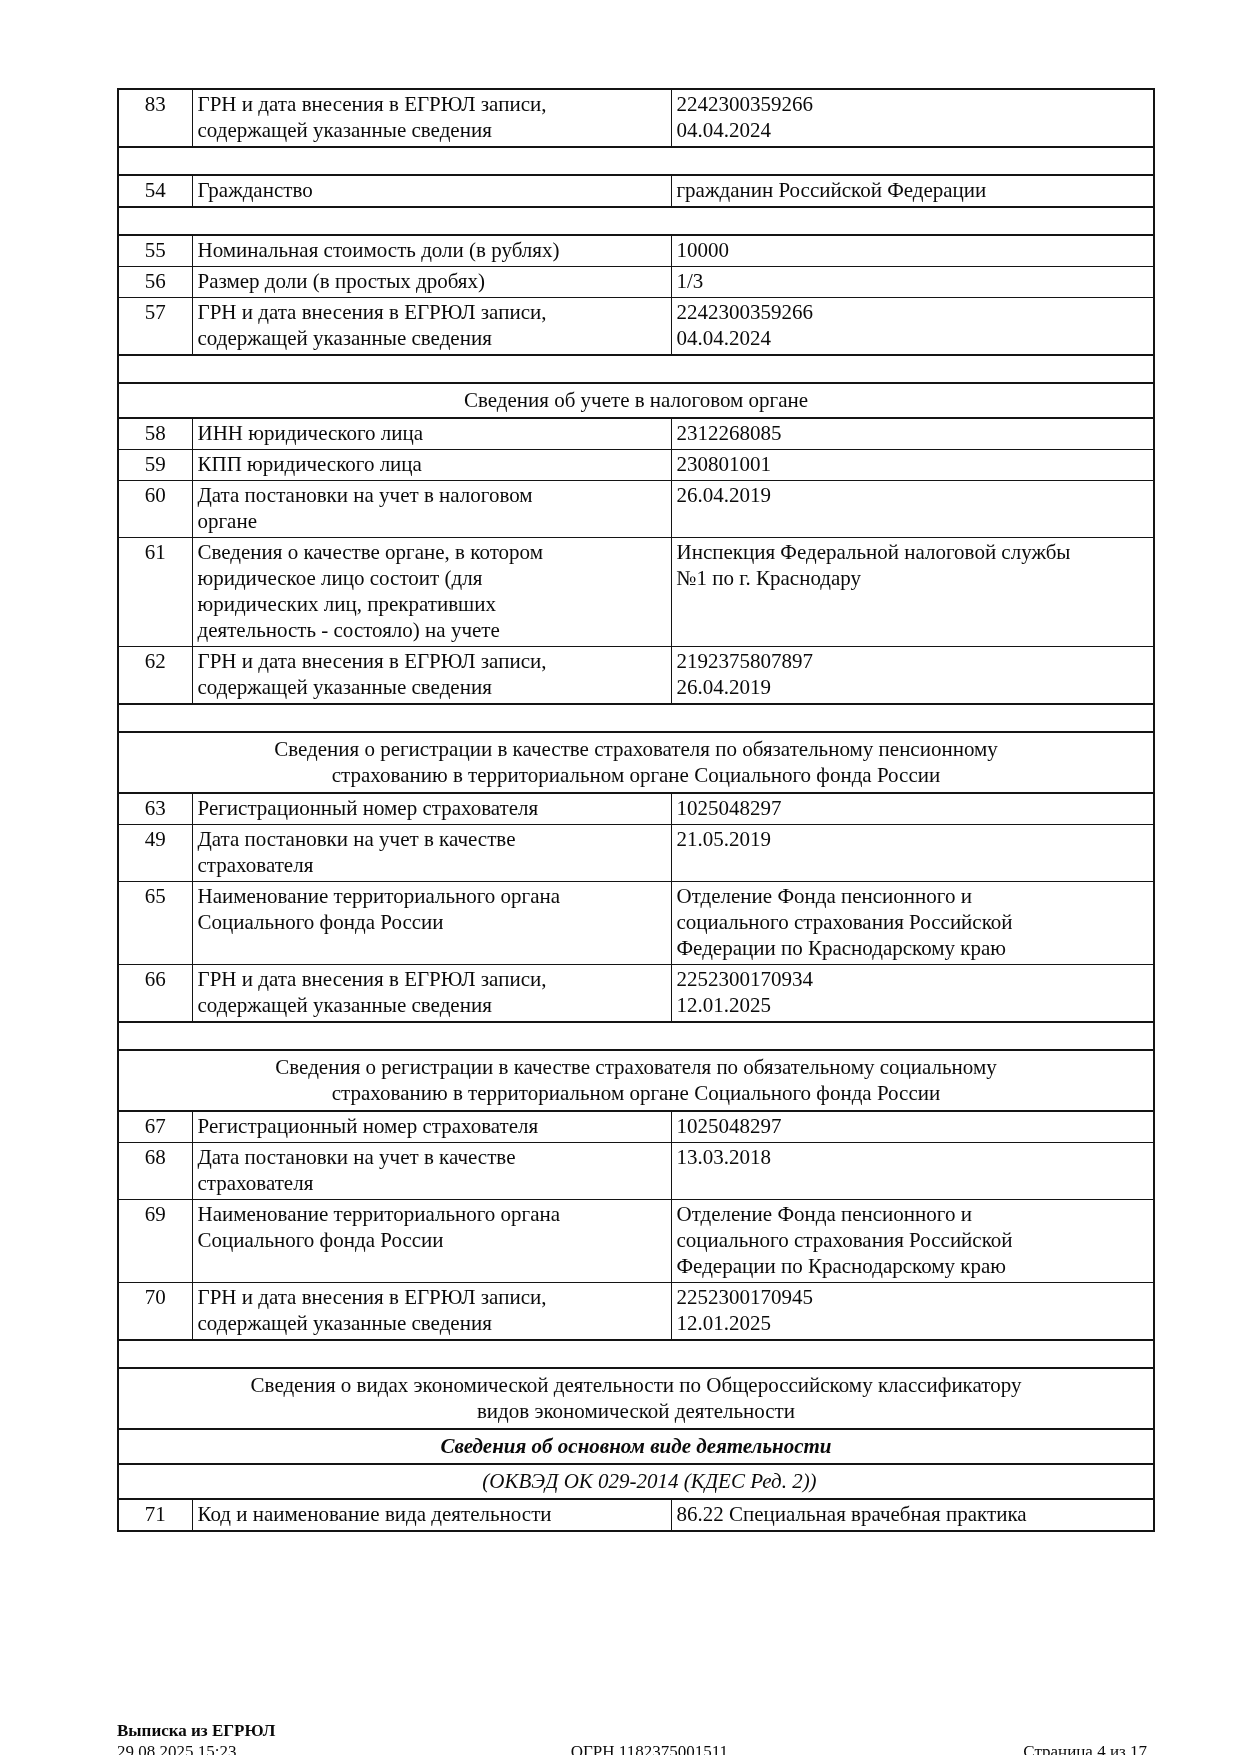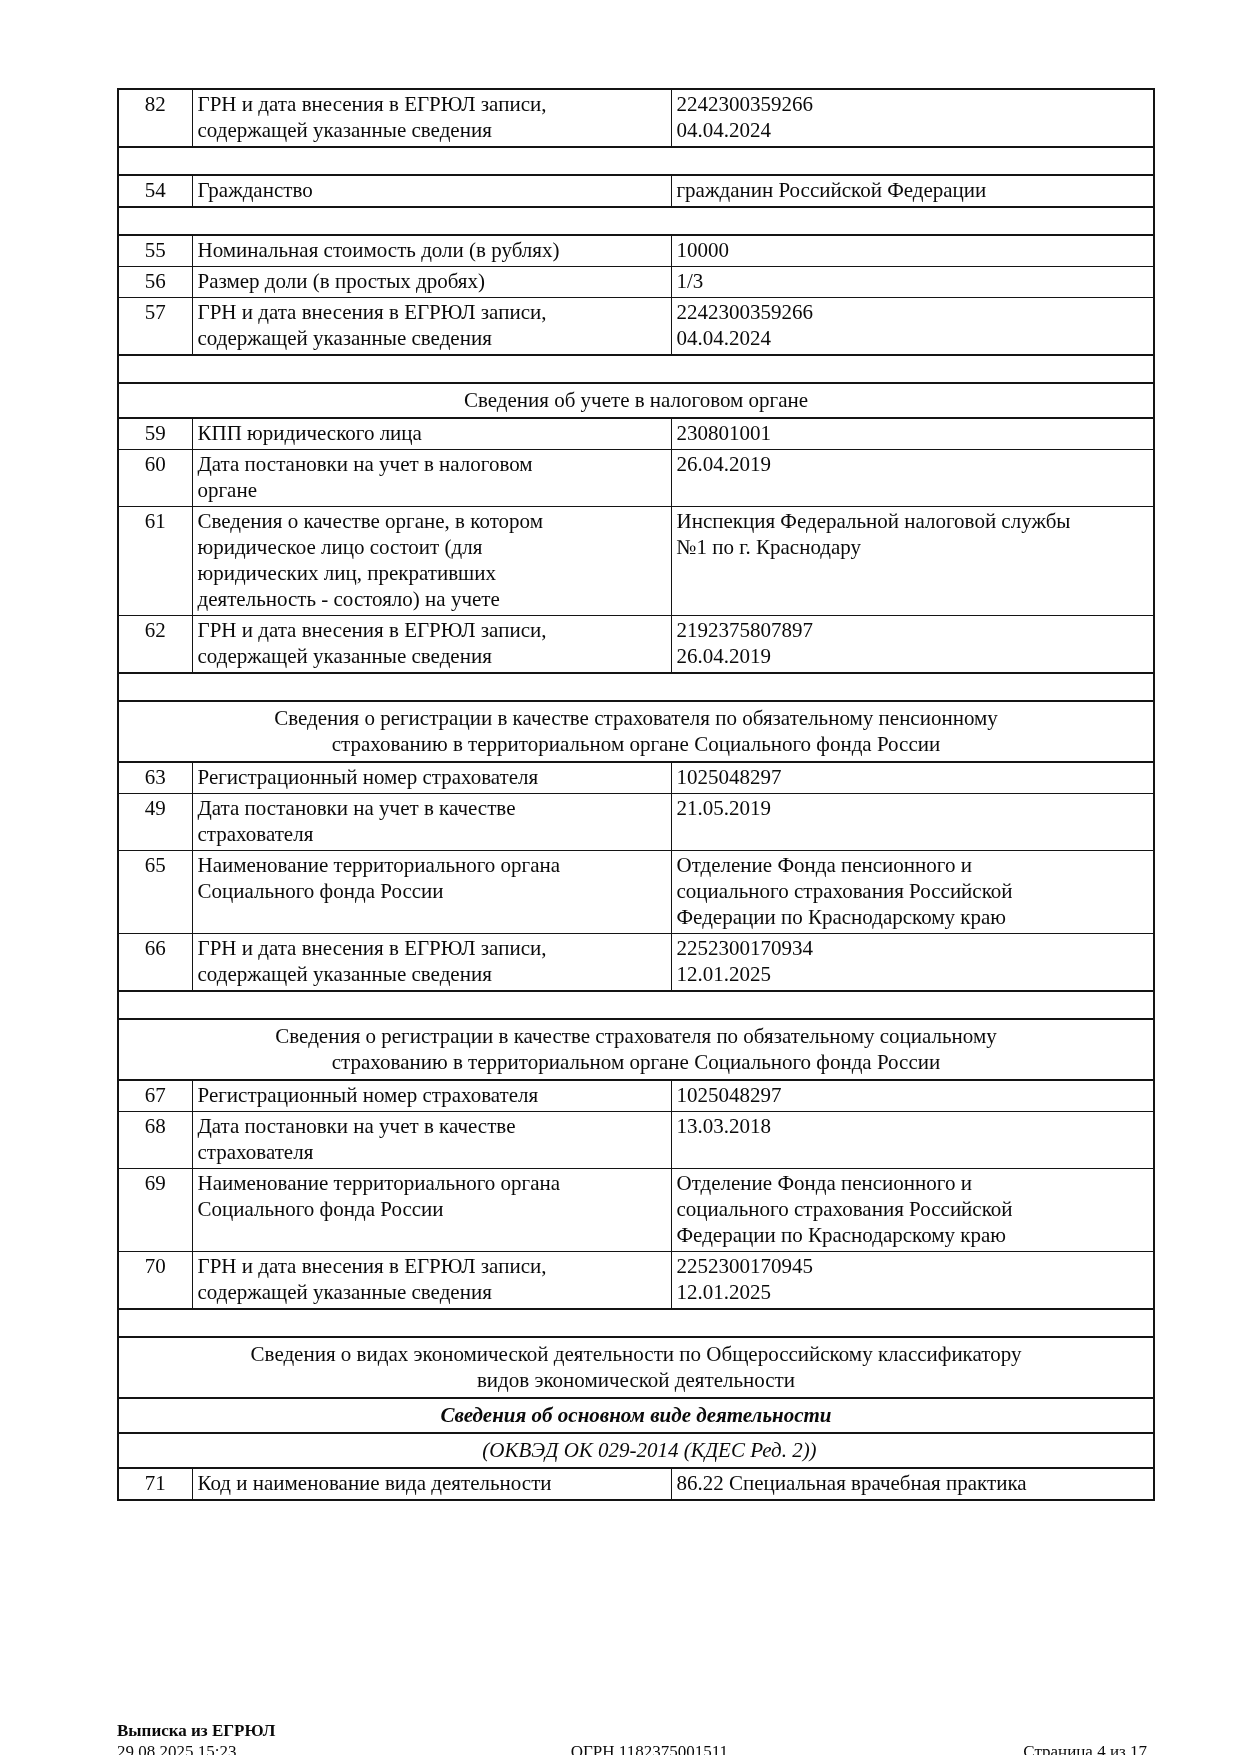--- a/index.html
+++ b/index.html
@@ -85,21 +85,21 @@
 <body>
 
 <table class="doc-table">
   <colgroup>
     <col style="width:74px">
     <col style="width:479px">
     <col style="width:483px">
   </colgroup>
   <tbody>
       <tr>
-        <td class="num">82</td>
+        <td class="num">83</td>
         <td class="label">ГРН и дата внесения в ЕГРЮЛ записи,
 содержащей указанные сведения</td>
         <td class="value">2242300359266
 04.04.2024</td>
       </tr>
       <tr class="spacer">
         <td colspan="3"></td>
       </tr>
       <tr>
         <td class="num">54</td>
@@ -124,20 +124,25 @@
         <td class="label">ГРН и дата внесения в ЕГРЮЛ записи,
 содержащей указанные сведения</td>
         <td class="value">2242300359266
 04.04.2024</td>
       </tr>
       <tr class="spacer">
         <td colspan="3"></td>
       </tr>
       <tr class="section">
         <td colspan="3" style="white-space: pre-line;">Сведения об учете в налоговом органе</td>
+      </tr>
+      <tr>
+        <td class="num">58</td>
+        <td class="label">ИНН юридического лица</td>
+        <td class="value">2312268085</td>
       </tr>
       <tr>
         <td class="num">59</td>
         <td class="label">КПП юридического лица</td>
         <td class="value">230801001</td>
       </tr>
       <tr>
         <td class="num">60</td>
         <td class="label">Дата постановки на учет в налоговом
 органе</td>

